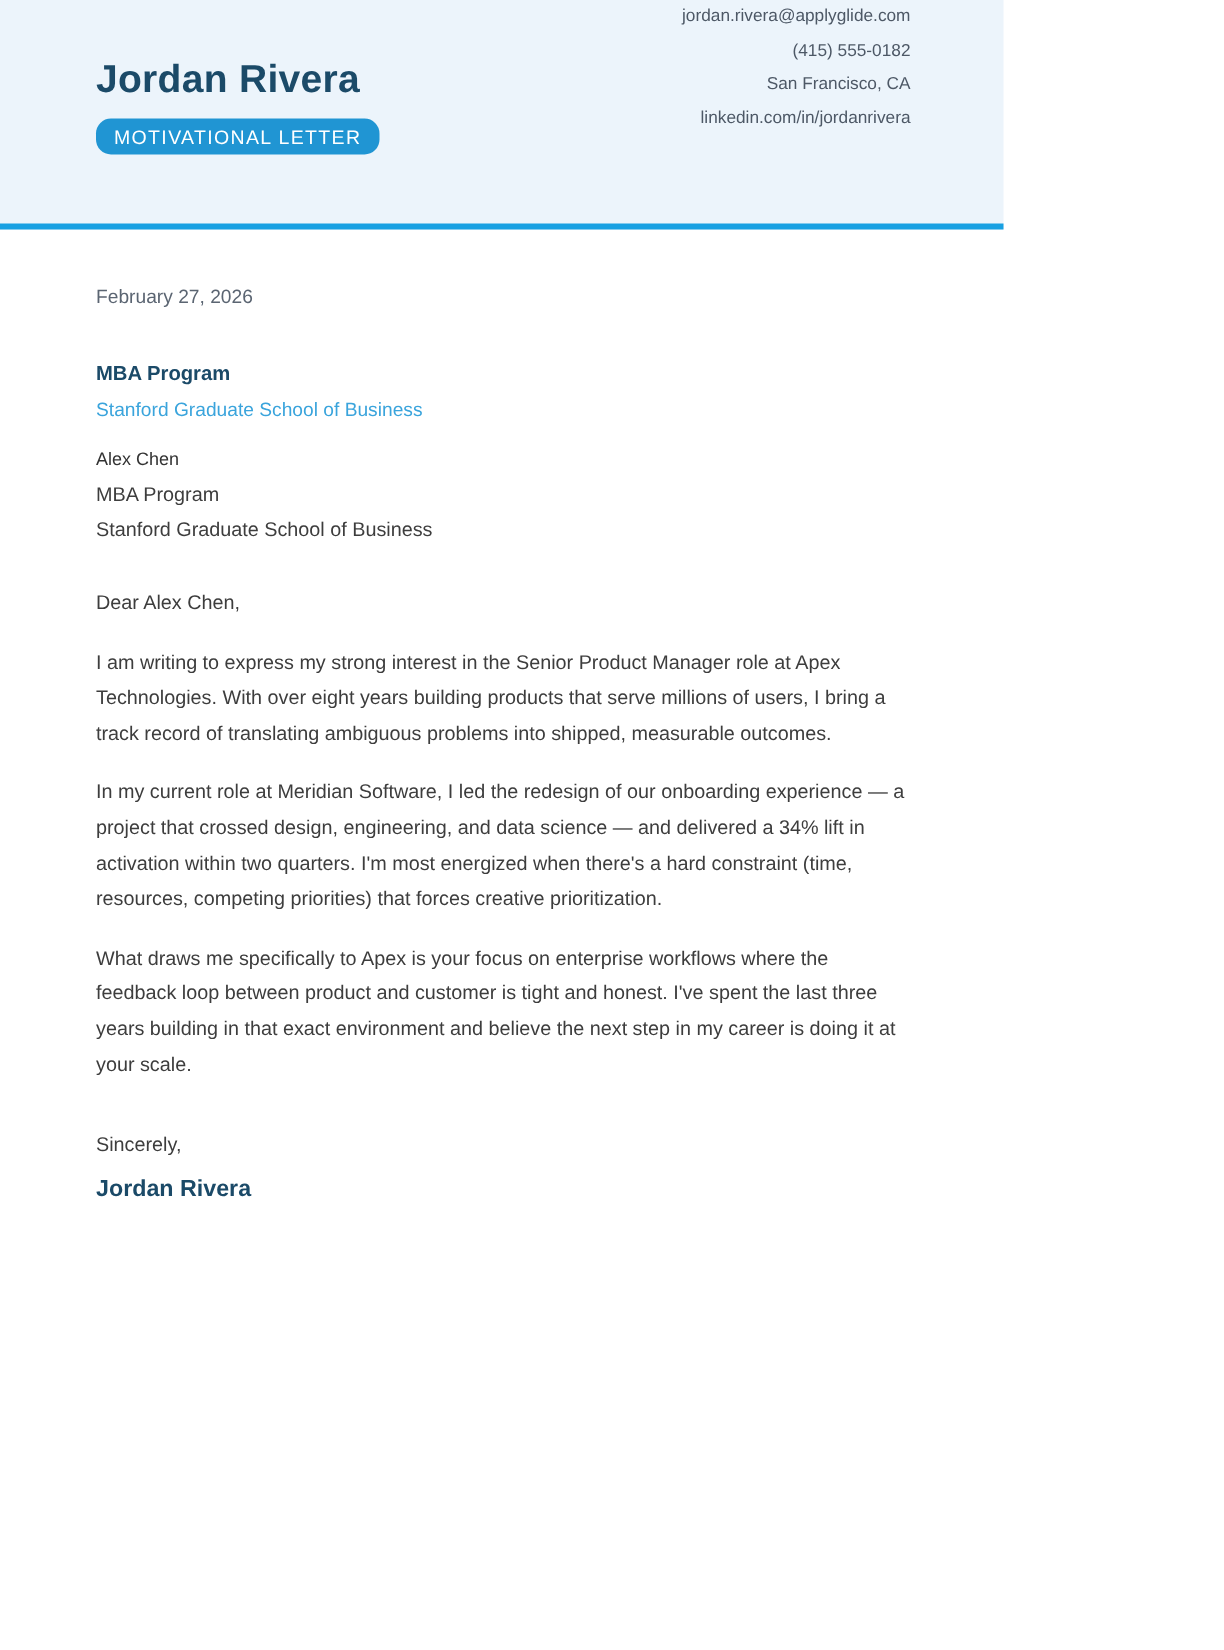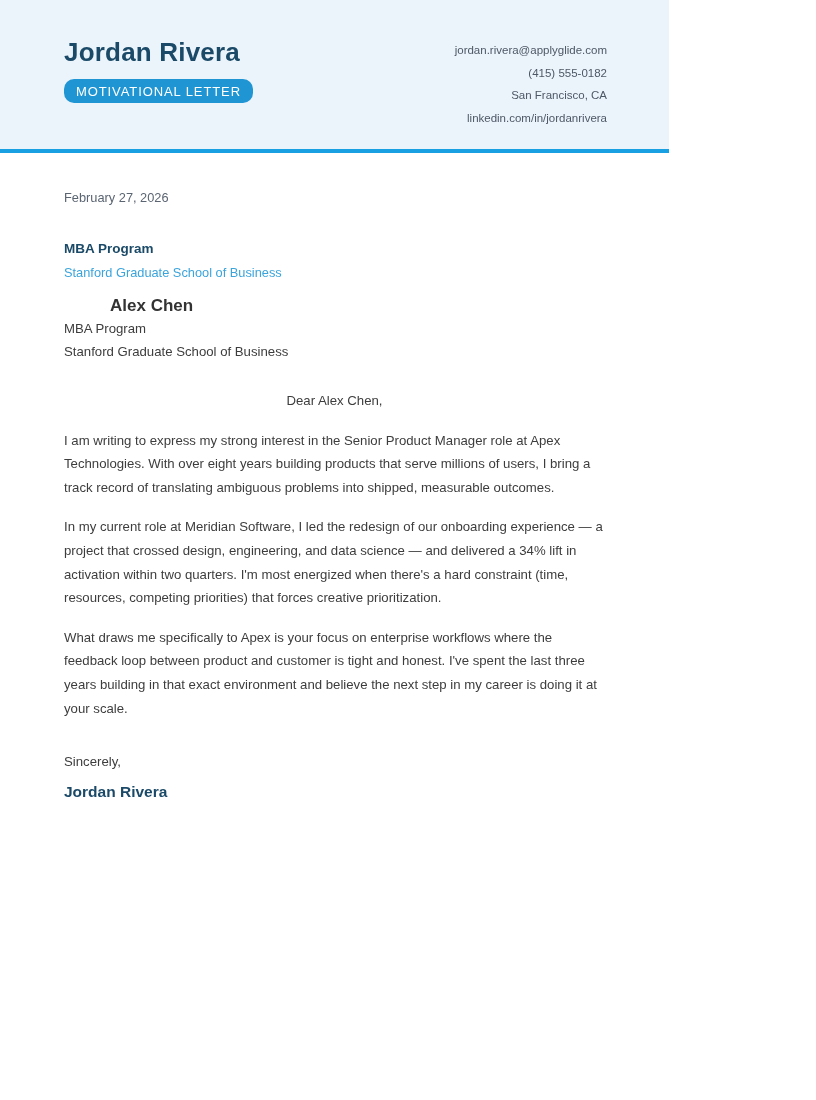--- a/index.html
+++ b/index.html
@@ -46,21 +46,20 @@
     background: var(--badge-bg);
     color: #ffffff;
     font-size: 13px;
     font-weight: normal;
     letter-spacing: 0.9px;
     text-transform: uppercase;
     padding: 5px 12px 4px 12px;
     border-radius: 10px;
   }
   .header-right {
-    padding-top: 39px;
     text-align: right;
   }
   .contact-line {
     font-size: 11.5px;
     color: var(--text-contact);
     line-height: 22.7px;
   }
 
   
   .letter {
@@ -80,37 +79,35 @@
   .recipient-school {
     display: inline-block;
     margin-top: 9px;
     font-size: 12.8px;
     color: var(--link-blue);
     text-decoration: none;
     cursor: pointer;
   }
   .recipient-contact { margin-top: 13px; }
   .recipient-name {
-    font-size: 17px;
-    font-weight: bold;
+    font-size: 12px;
+    font-weight: normal;
     color: var(--text-strong);
     line-height: 23px;
-    margin-left: 46px;
   }
   .recipient-line {
     font-size: 13.2px;
     color: var(--text-body);
     line-height: 23px;
   }
   .salutation {
     margin-top: 26px;
     font-size: 13.2px;
     color: var(--text-body);
     line-height: 23.6px;
-    text-align: center;
   }
   .para {
     margin-top: 16px;
     font-size: 13.2px;
     color: var(--text-body);
     line-height: 23.6px;
   }
   .para:first-of-type { margin-top: 20px; }
   .closing {
     margin-top: 34px;

